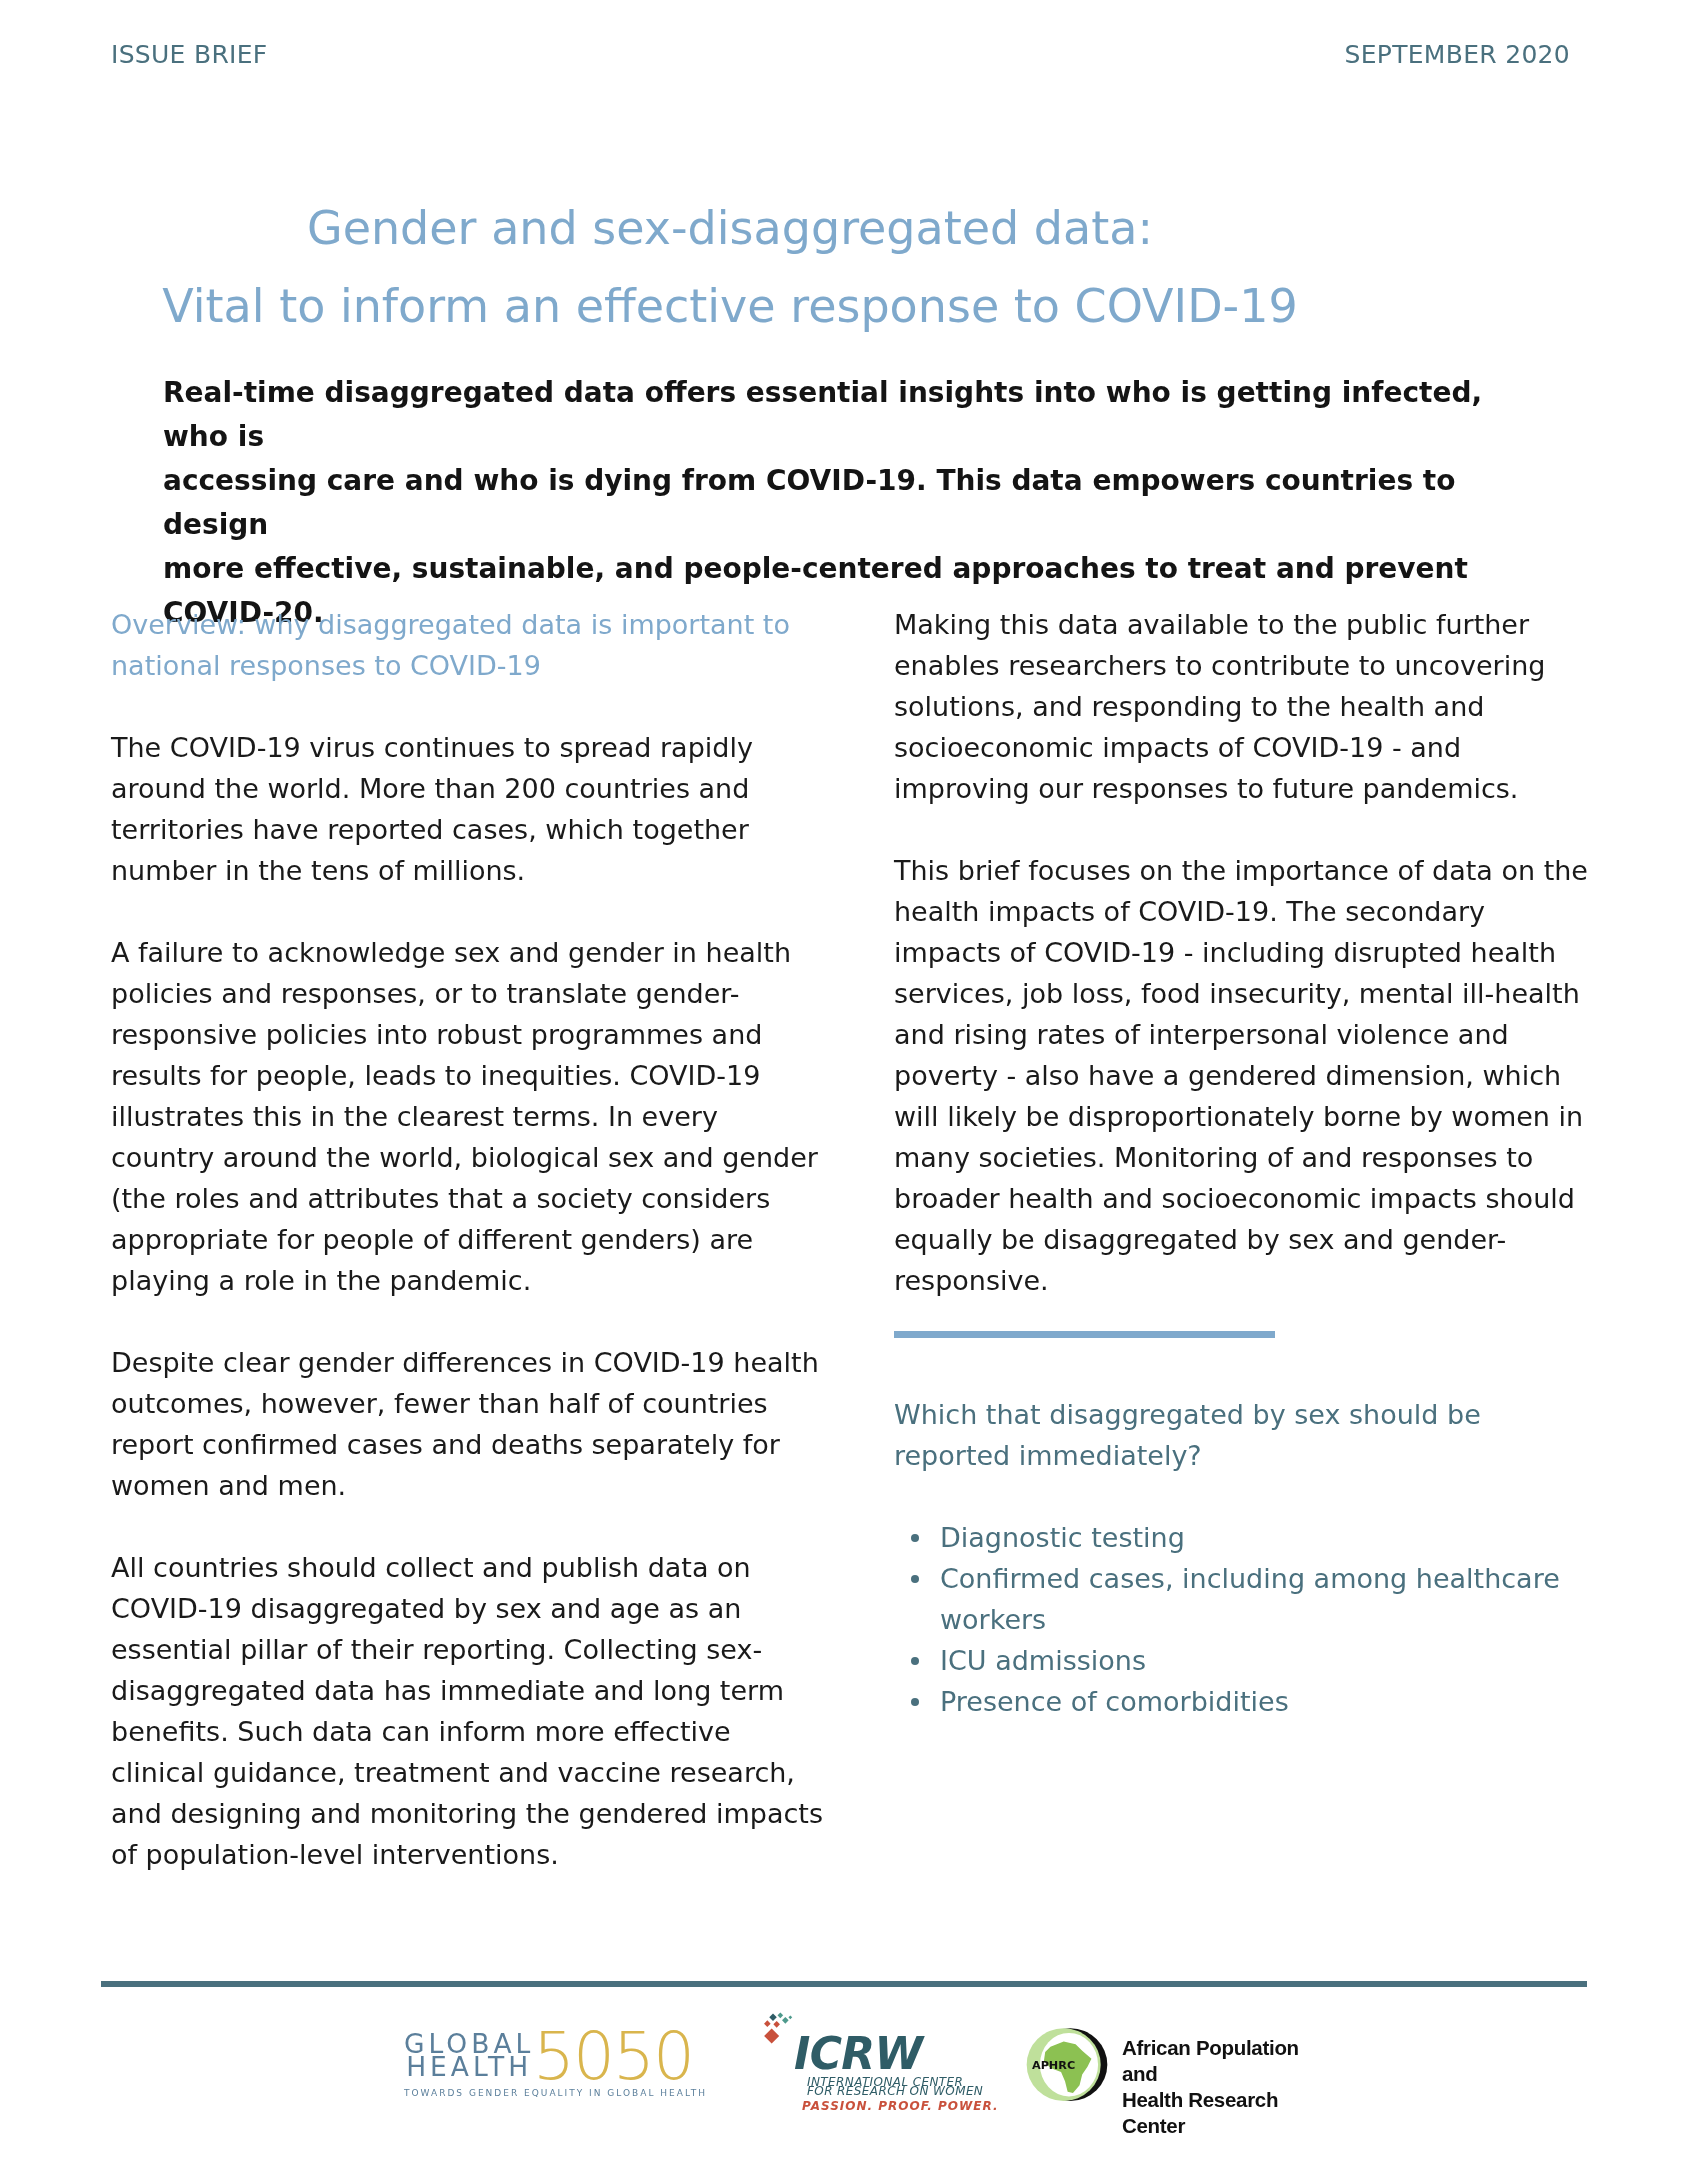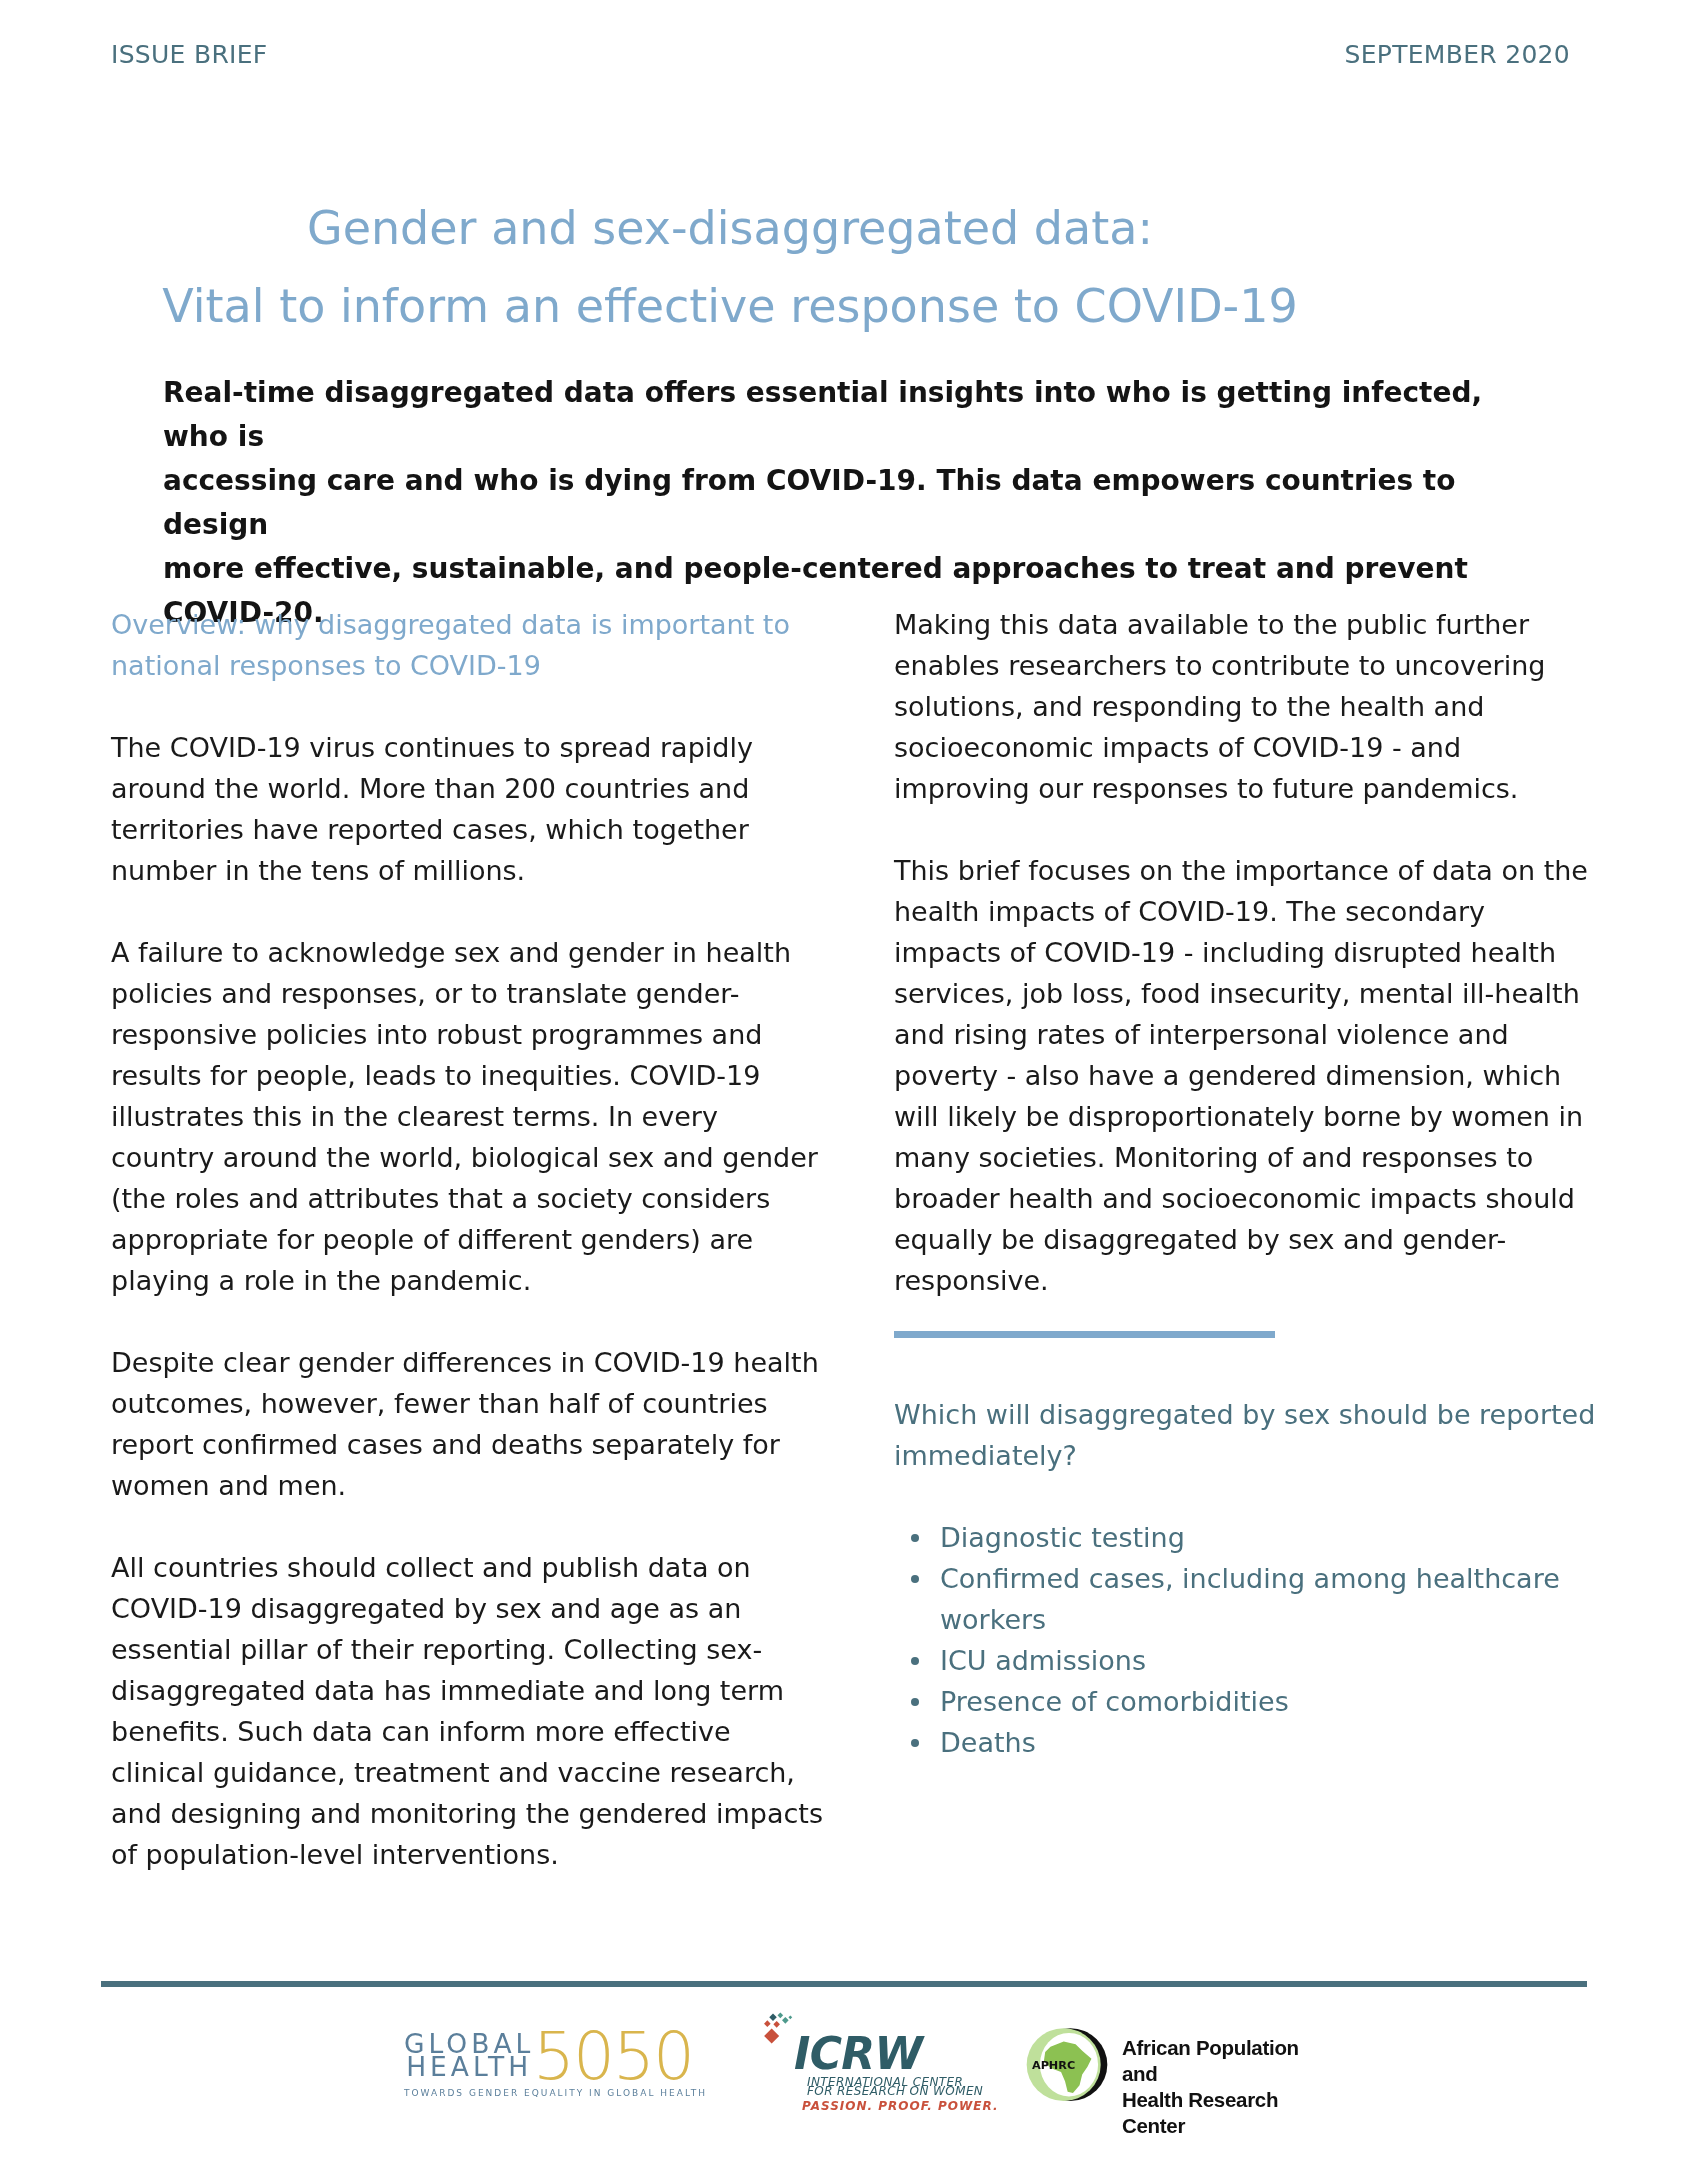--- a/index.html
+++ b/index.html
@@ -75,27 +75,26 @@
   <p>The COVID-19 virus continues to spread rapidly around the world. More than 200 countries and territories have reported cases, which together number in the tens of millions.</p>
   <p>A failure to acknowledge sex and gender in health policies and responses, or to translate gender-responsive policies into robust programmes and results for people, leads to inequities. COVID-19 illustrates this in the clearest terms. In every country around the world, biological sex and gender (the roles and attributes that a society considers appropriate for people of different genders) are playing a role in the pandemic.</p>
   <p>Despite clear gender differences in COVID-19 health outcomes, however, fewer than half of countries report confirmed cases and deaths separately for women and men.</p>
   <p>All countries should collect and publish data on COVID-19 disaggregated by sex and age as an essential pillar of their reporting. Collecting sex-disaggregated data has immediate and long term benefits. Such data can inform more effective clinical guidance, treatment and vaccine research, and designing and monitoring the gendered impacts of population-level interventions.</p>
 </div>
 
 <div class="col col-right">
   <p>Making this data available to the public further enables researchers to contribute to uncovering solutions, and responding to the health and socioeconomic impacts of COVID-19 - and improving our responses to future pandemics.</p>
   <p style="margin-bottom:0;">This brief focuses on the importance of data on the health impacts of COVID-19. The secondary impacts of COVID-19 - including disrupted health services, job loss, food insecurity, mental ill-health and rising rates of interpersonal violence and poverty - also have a gendered dimension, which will likely be disproportionately borne by women in many societies. Monitoring of and responses to broader health and socioeconomic impacts should equally be disaggregated by sex and gender-responsive.</p>
   <div class="rule-blue"></div>
-  <div class="h-which">Which will disaggregated by sex should be reported immediately?</div>
+  <div class="h-which">Which that disaggregated by sex should be reported immediately?</div>
   <ul class="bul">
     <li>Diagnostic testing</li>
     <li>Confirmed cases, including among healthcare workers</li>
     <li>ICU admissions</li>
     <li>Presence of comorbidities</li>
-    <li>Deaths</li>
   </ul>
 </div>
 
 <div class="footer-rule"></div>
 
 <div class="logo gh">
   <div class="gh-words">
     <div>GLOBAL</div>
     <div>HEALTH</div>
   </div>

